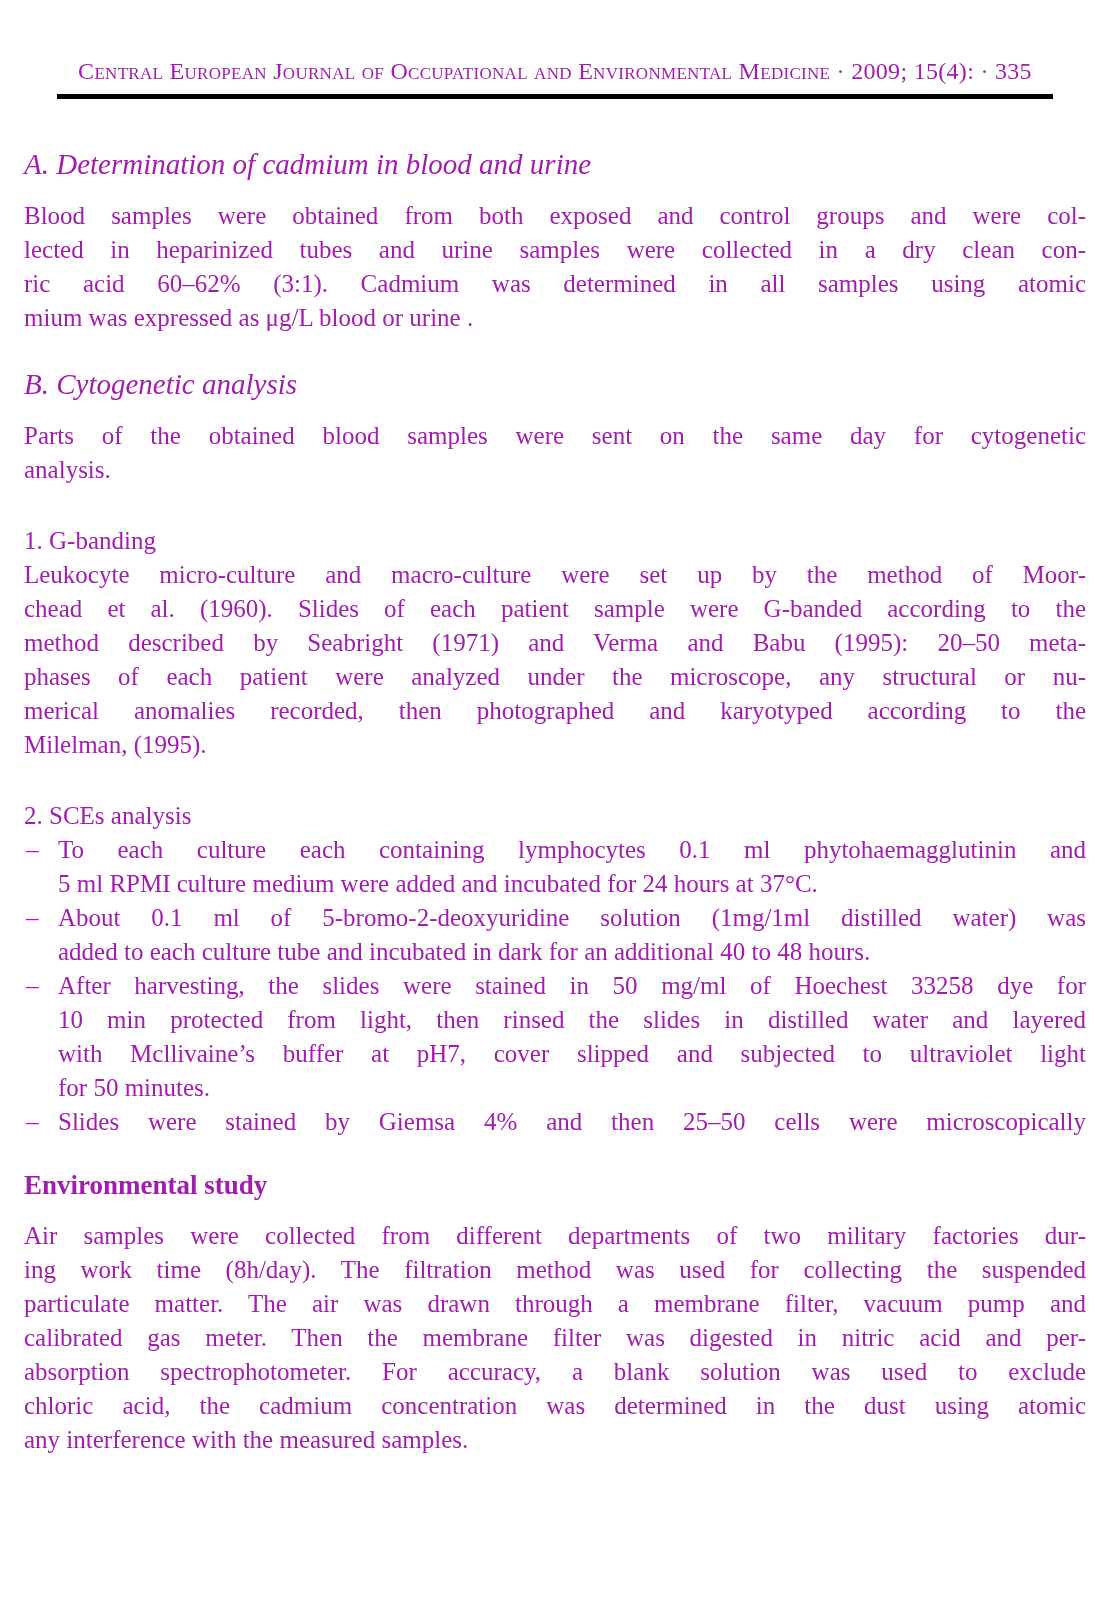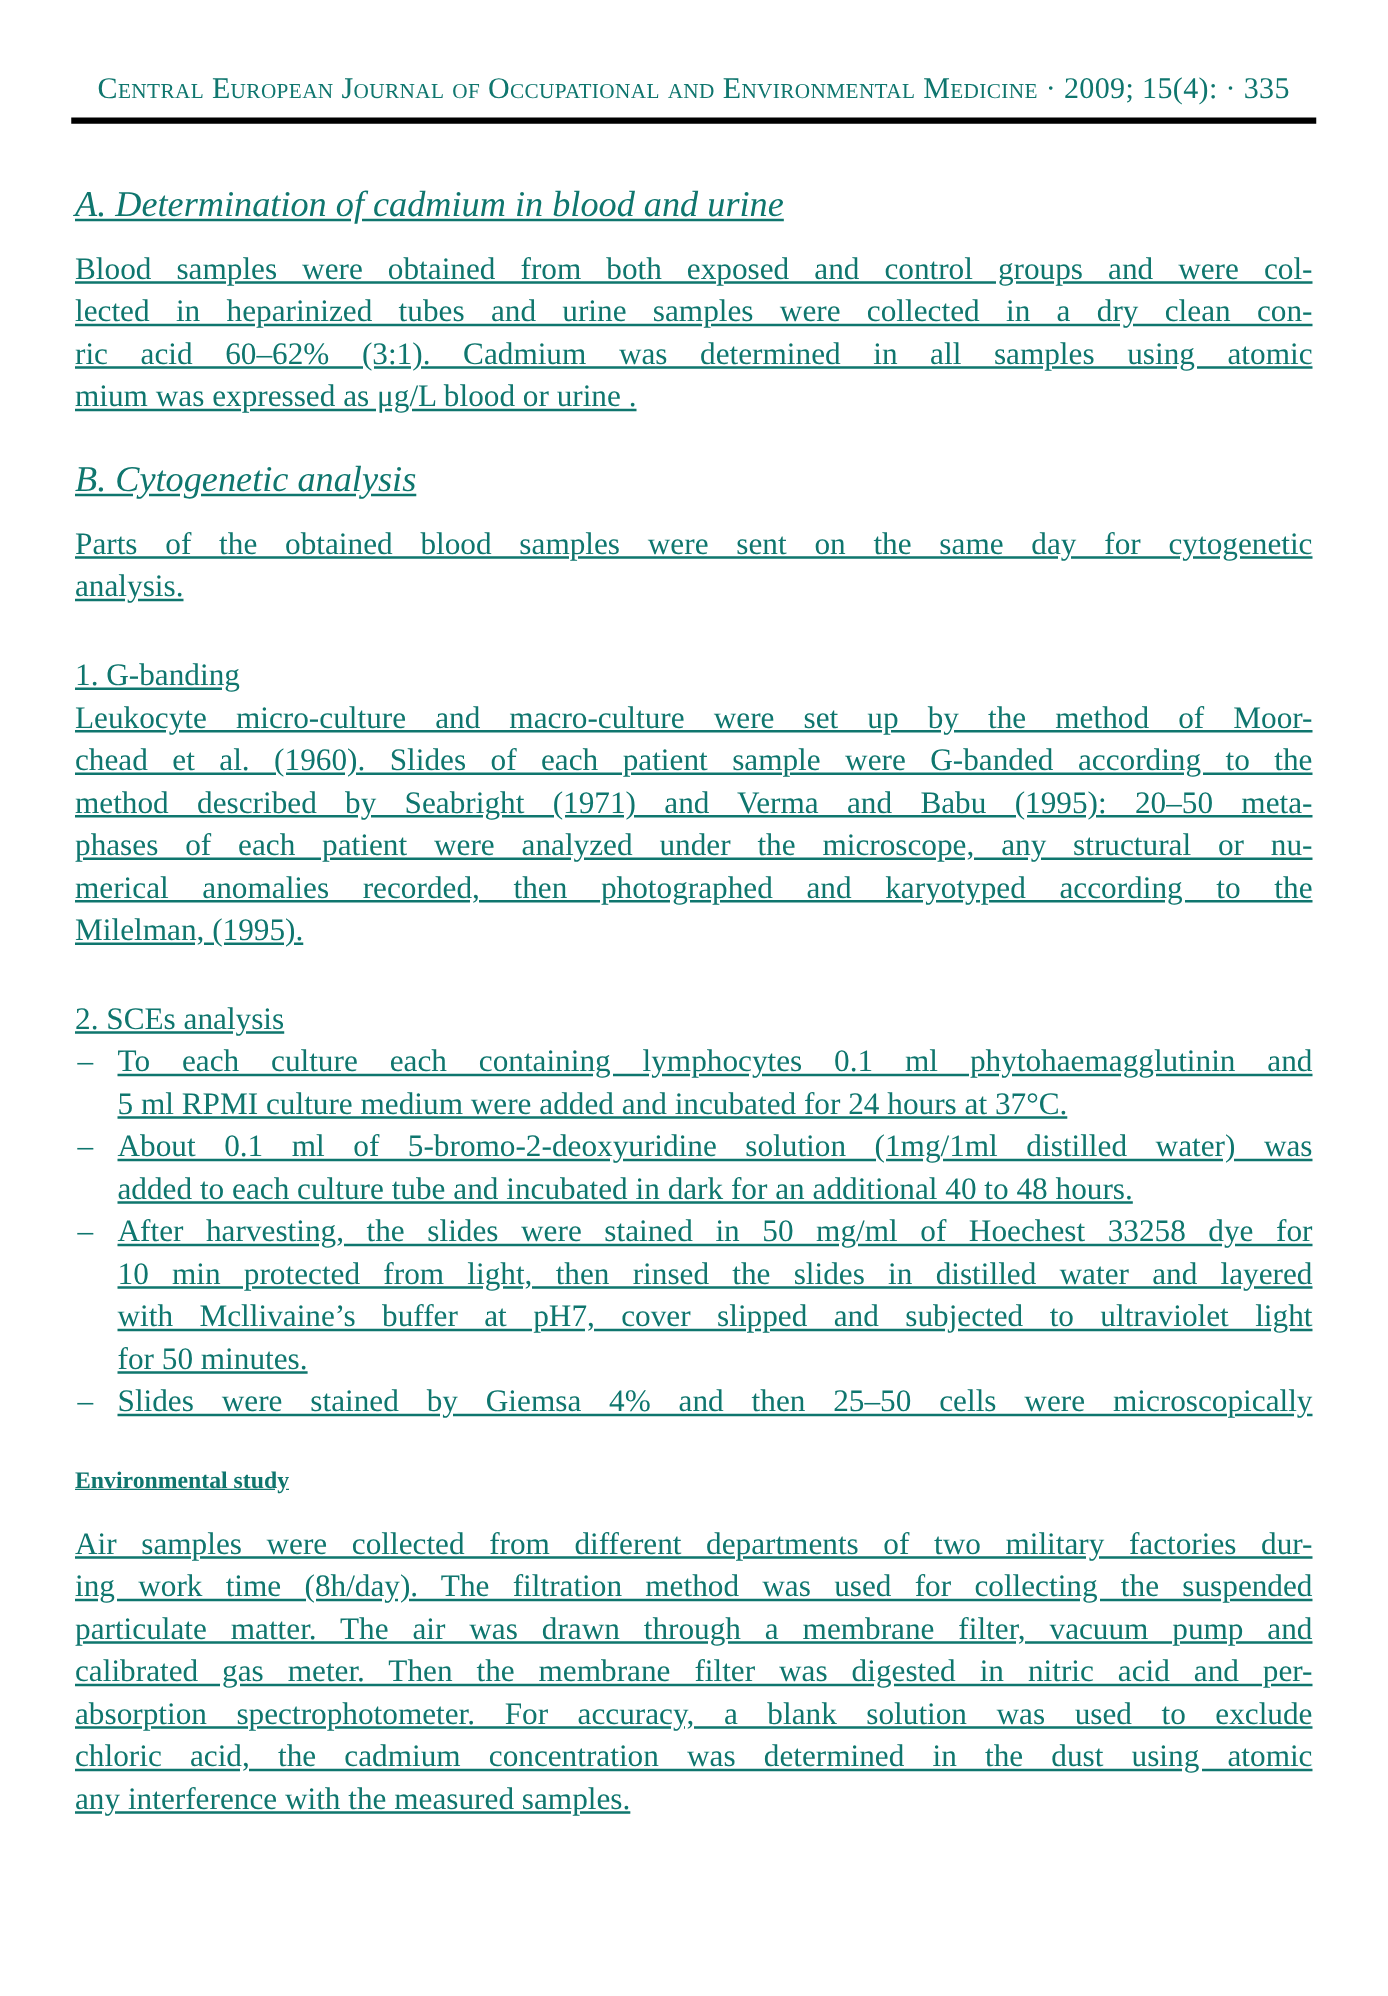--- a/index.html
+++ b/index.html
@@ -1,60 +1,59 @@
 <!DOCTYPE html>
 <html><head>
 <meta charset="utf-8">
 <style>
   html, body { margin: 0; padding: 0; background: #ffffff; }
   .page {
     width: 1110px;
     height: 1597px;
     background: #ffffff;
-    color: #0f766e;
+    color: #a21caf;
     font-family: "Liberation Serif", "DejaVu Serif", serif;
     box-sizing: border-box;
     overflow: hidden;
   }
   .header {
     padding-top: 58px;
     text-align: center;
   }
   .header-text {
     font-variant: small-caps;
     font-size: 24px;
     letter-spacing: 0.3px;
     white-space: nowrap;
   }
   .header-rule {
     height: 5px;
     background: #000000;
     margin: 9px 57px 0 57px;
   }
   .content {
-    padding: 0 60px;
+    padding: 0 24px;
     font-size: 25px;
     line-height: 34px;
-    text-decoration: underline;
   }
   .jline { text-align: justify; text-align-last: justify; }
   .jline.last { text-align-last: left; }
   .sec-heading {
     font-style: italic;
     font-weight: normal;
     font-size: 29px;
     line-height: 36px;
     margin: 0 0 17px 0;
     padding-top: 47px;
   }
   .sec-heading.b { padding-top: 31px; }
   .subhead { padding-top: 37px; }
   .env-heading {
     font-weight: bold;
-    font-size: 19px;
+    font-size: 27px;
     line-height: 34px;
     margin: 0 0 17px 0;
     padding-top: 29px;
   }
   .paragraph { }
   .dash-list { }
   .dash-item { position: relative; padding-left: 34px; }
   .dash-item .marker { position: absolute; left: 2px; top: 0; }
 </style>
 </head>

